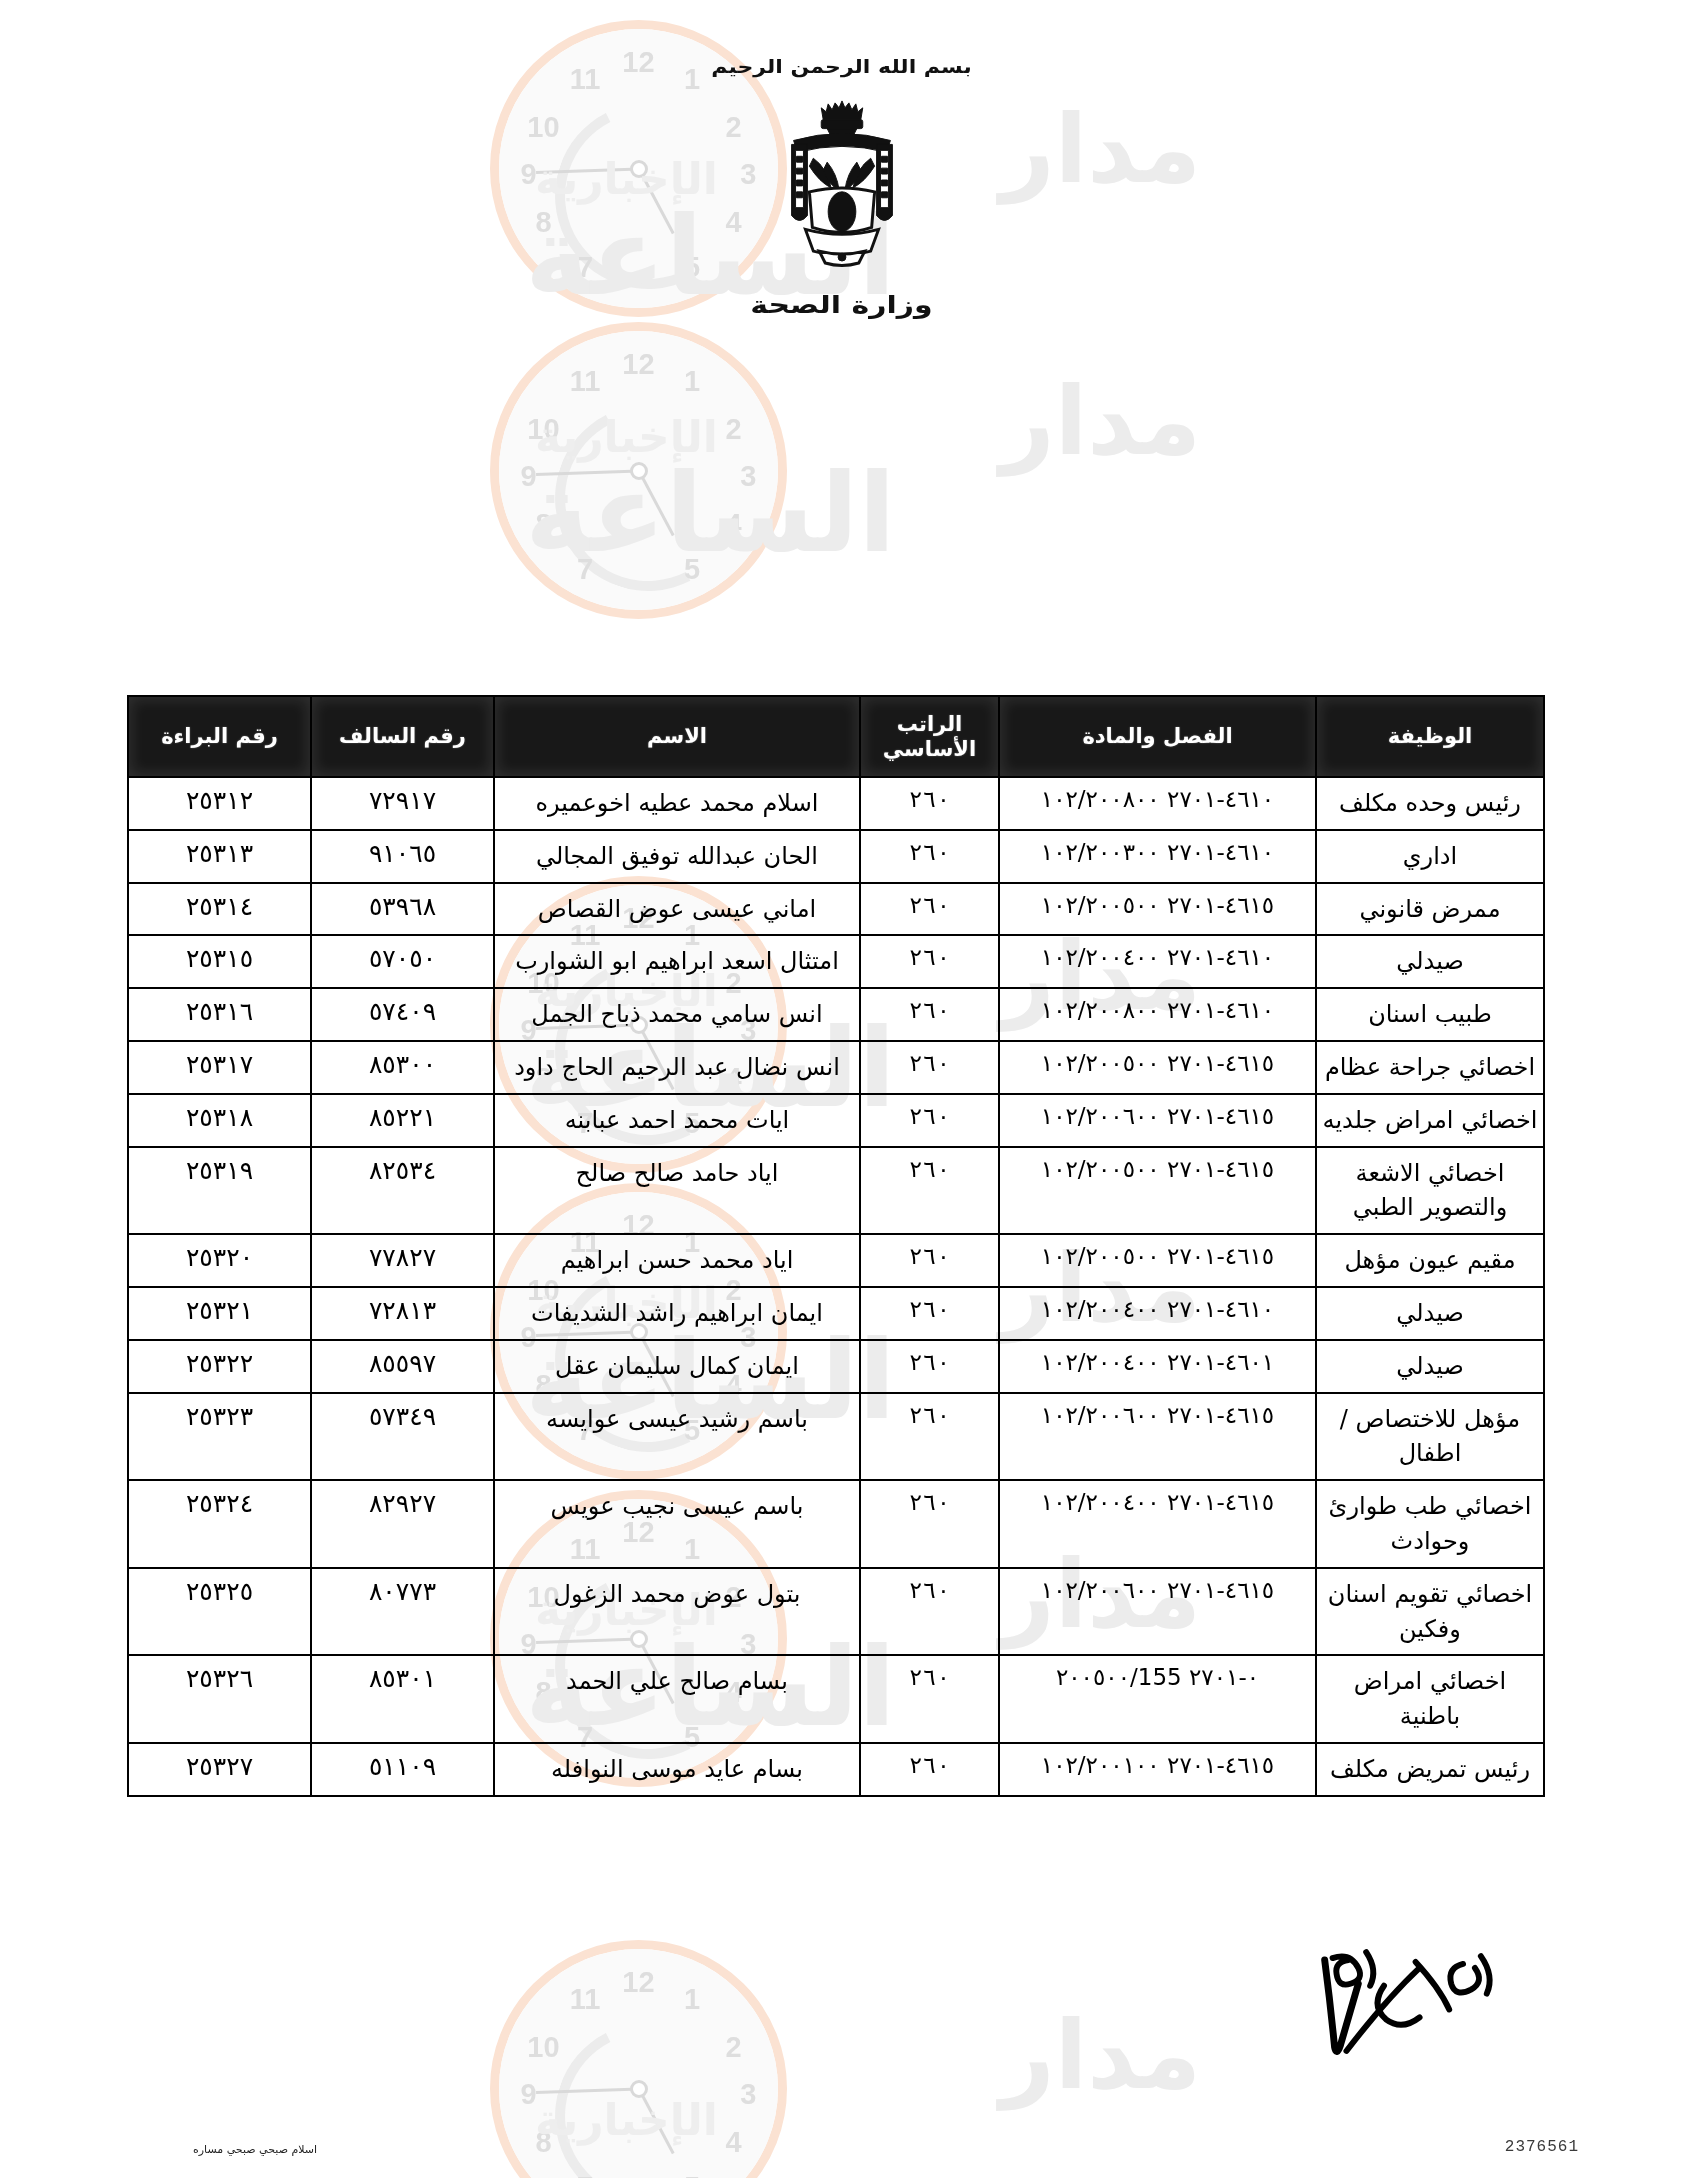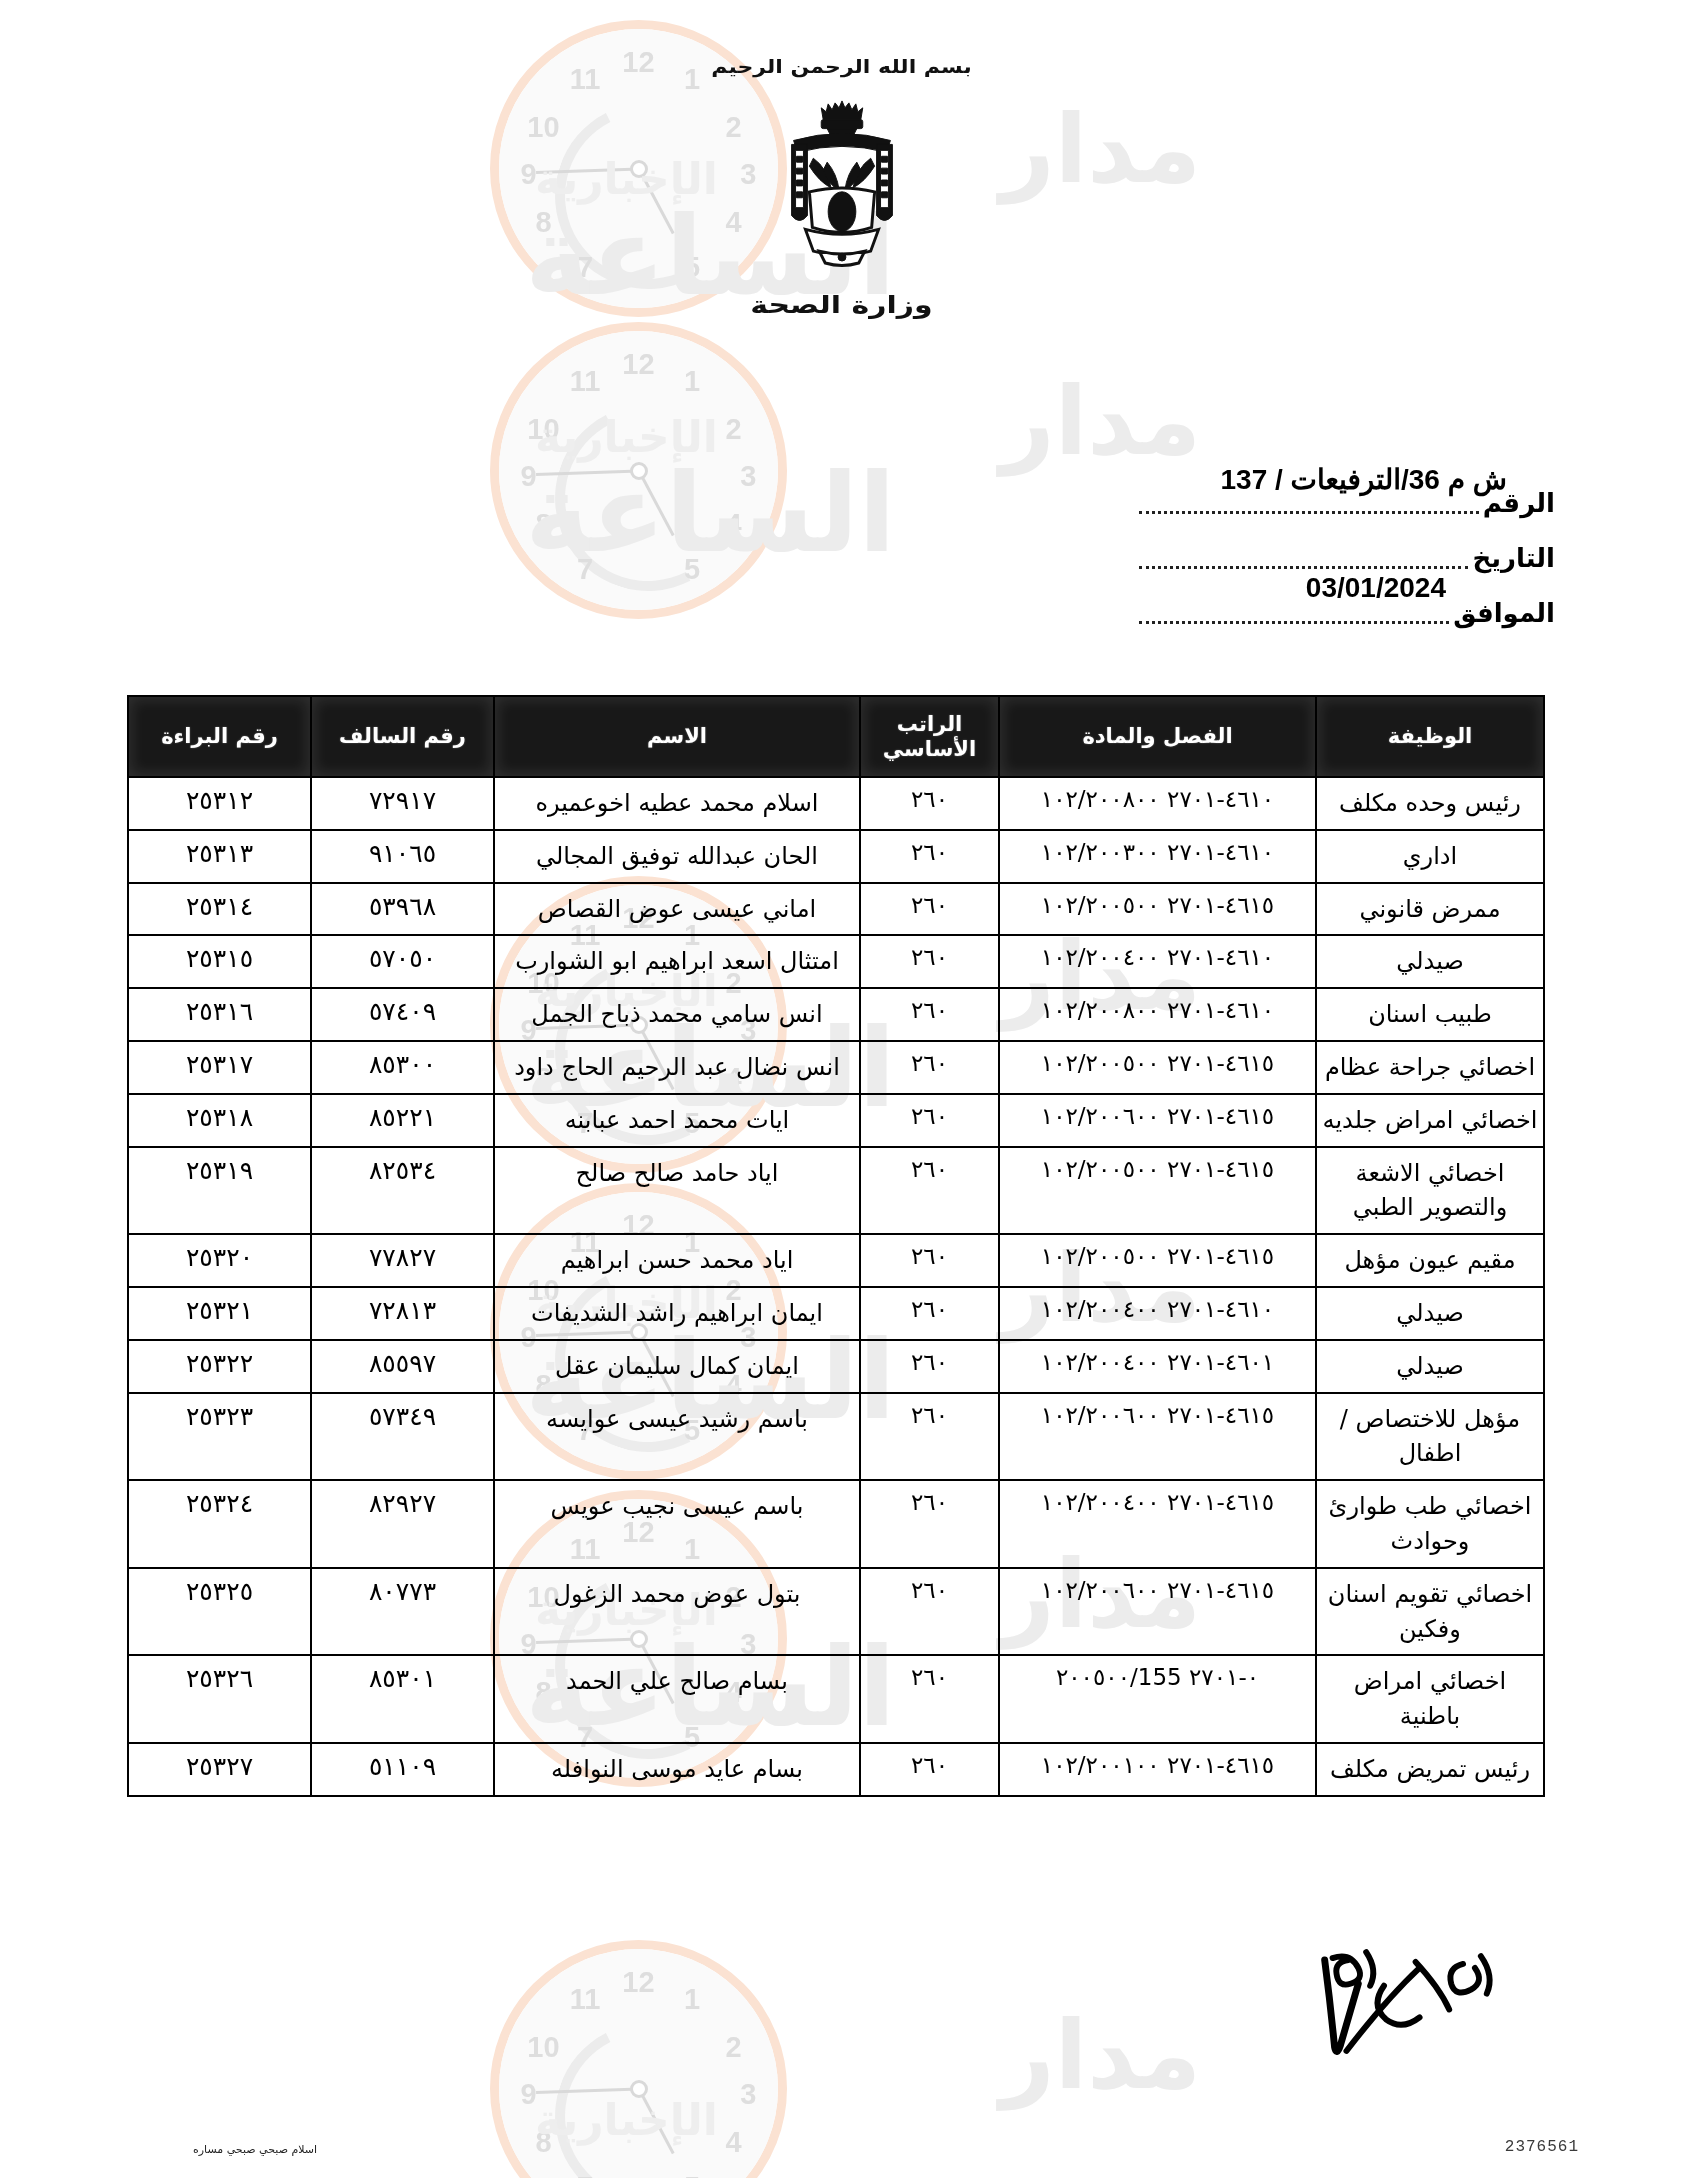--- a/index.html
+++ b/index.html
@@ -107,21 +107,21 @@
     height:71px;vertical-align:middle;line-height:1.15;
     text-shadow:0 0 2px rgba(255,255,255,.35);
     box-shadow:inset 0 0 14px 3px rgba(255,255,255,.10);
     padding:4px;
   }
   td.c-barcode,td.c-salaf{
     font-size:25px;font-family:"DejaVu Sans",sans-serif;letter-spacing:3px;
     padding-top:14px;
   }
   td.c-basic{
-    font-size:23px;font-family:Liberation Serif, serif;letter-spacing:3px;
+    font-size:23px;font-family:Liberation Mono, monospace;letter-spacing:3px;
     padding-top:16px;
   }
   td.c-name{
     font-size:24px;line-height:1.45;padding-top:12px;letter-spacing:1px;
   }
   td.c-code{
     font-size:23px;font-family:"DejaVu Sans",sans-serif;
     letter-spacing:2px;padding-top:16px;white-space:nowrap;
   }
   td.c-job{
@@ -325,37 +325,20 @@
         <ellipse cx="85" cy="128" rx="14" ry="20"></ellipse>
 
         <path d="M48 146 q37 10 74 0 l-8 22 q-29 8 -58 0z" fill="#fff" stroke-width="3"></path>
         <path d="M62 168 q23 6 46 0 l-6 12 q-17 5 -34 0z" fill="#fff" stroke-width="3"></path>
         <circle cx="85" cy="174" r="4"></circle>
       </g>
     </svg>
     <div class="ministry">وزارة الصحة</div>
   </div>
 
-  <div class="meta">
-    <div class="meta-val num">ش م 36/الترفيعات / 137</div>
-    <div class="meta-val date">03/01/2024</div>
-
-    <div class="meta-row">
-      <span class="meta-label">الرقم</span>
-      <span class="meta-dots"></span>
-    </div>
-    <div class="meta-row">
-      <span class="meta-label">التاريخ</span>
-      <span class="meta-dots"></span>
-    </div>
-    <div class="meta-row">
-      <span class="meta-label">الموافق</span>
-      <span class="meta-dots"></span>
-    </div>
-  </div>
 
   <div class="tbl-wrap">
     <table class="promo">
       <colgroup>
         <col class="col-job">
           <col class="col-code">
           <col class="col-basic">
         <col class="col-name">
           <col class="col-salaf">
           <col class="col-barcode">

